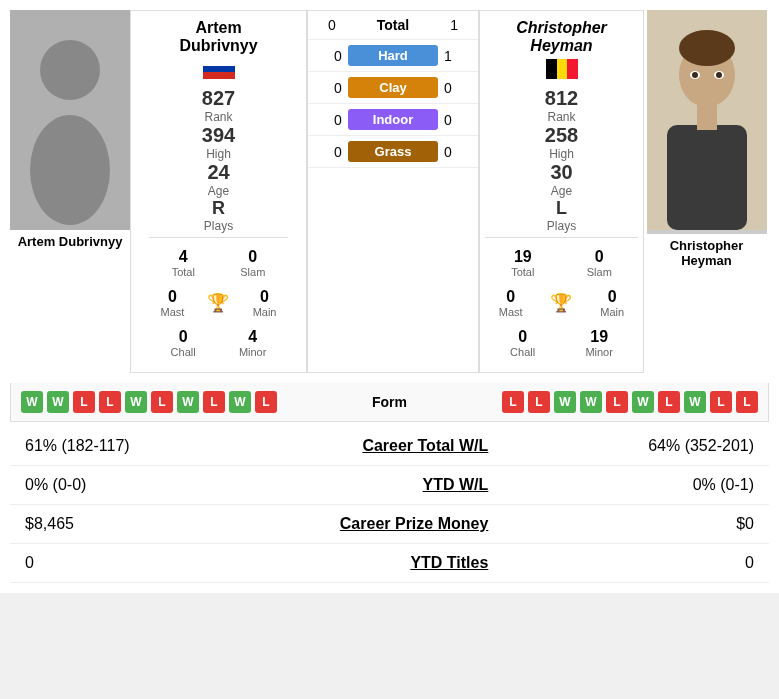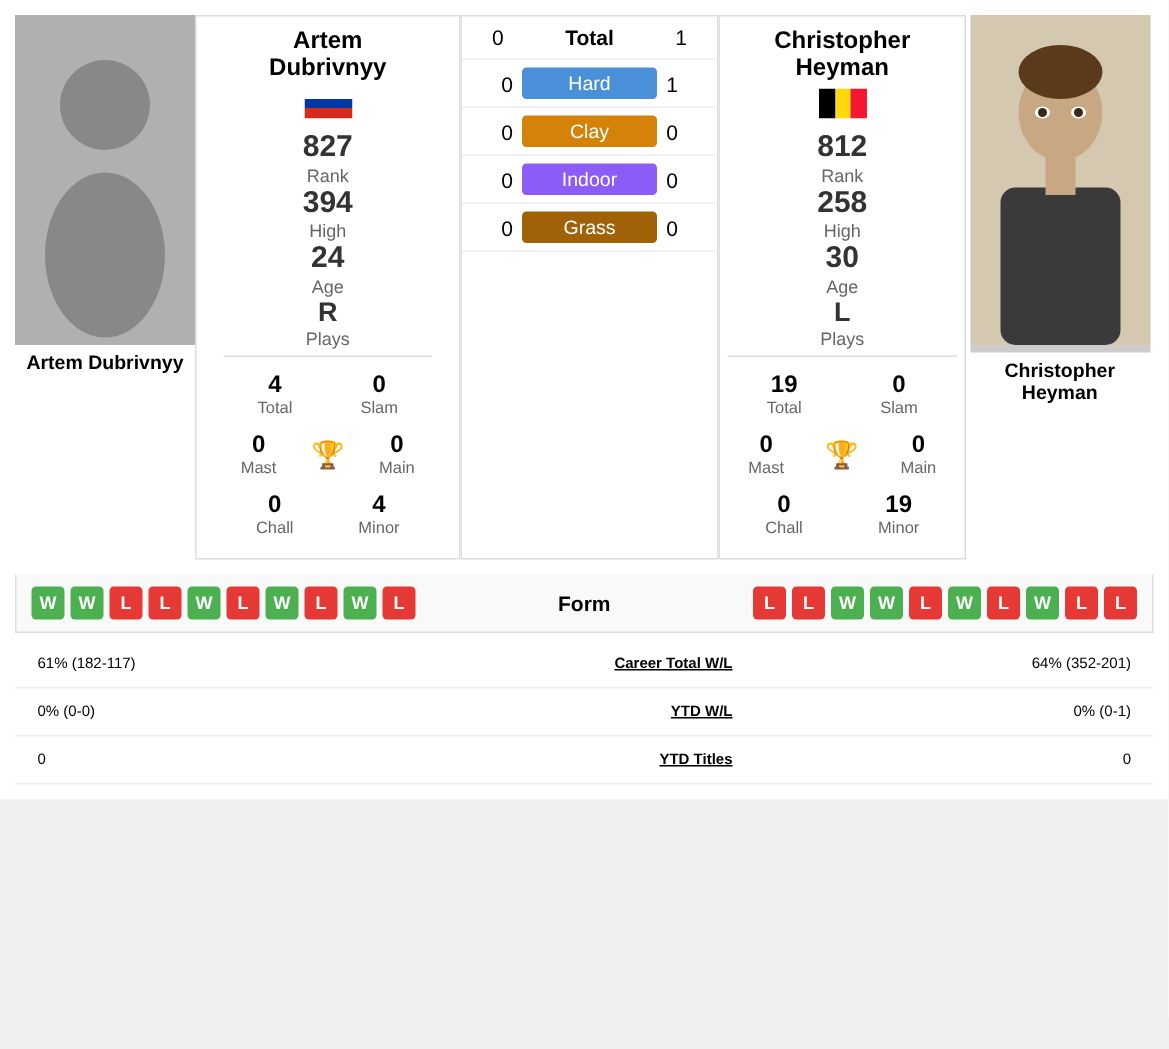--- a/index.html
+++ b/index.html
@@ -125,21 +125,21 @@
       align-items: center;
       justify-content: space-between;
       padding: 5px 20px;
       border-bottom: 1px solid #eee;
     }
     .surface-row .score { font-size: 14px; width: 20px; text-align: center; }
     .surface-badge {
       width: 90px;
       text-align: center;
       color: #fff;
-      font-weight: normal;
+      font-weight: bold;
       font-size: 13px;
       padding: 3px 0;
       border-radius: 3px;
     }
     .hard-badge { background: #4a90d9; }
     .clay-badge { background: #d4820a; }
     .indoor-badge { background: #8b5cf6; }
     .grass-badge { background: #a16207; }
 
     .player-photo-right {
@@ -192,21 +192,21 @@
       color: #fff;
     }
     .form-w { background: #4caf50; }
     .form-l { background: #e53935; }
 
     
     .stats-table { width: 100%; border-collapse: collapse; }
     .stats-table tr { border-bottom: 1px solid #eee; }
     .stats-table td {
       padding: 10px 15px;
-      font-size: 10px;
+      font-size: 16px;
     }
     .stats-table .left-val { text-align: left; width: 35%; }
     .stats-table .center-lbl { text-align: right; font-weight: bold; width: 30%; text-decoration: underline; }
     .stats-table .right-val { text-align: right; width: 35%; }
 
     
     .ru-flag { display: inline-flex; }
     
     .be-flag { display: inline-flex; }
 
@@ -338,21 +338,21 @@
           <div class="surface-row">
     <span class="score">0</span>
     <span class="surface-badge grass-badge">Grass</span>
     <span class="score">0</span>
   </div>
         </div>
     </div>
 
     <div class="player-right-stats">
       <div class="player-name-header">
-        <span style="white-space:pre-line;">Christopher
+        <span style="white-space:pre-line;font-style:italic;">Christopher
 Heyman</span>
       </div>
 
       <div class="flag-img be-flag">
         <svg width="32" height="20" viewBox="0 0 32 20">
           <rect width="11" height="20" fill="#000"></rect>
           <rect x="11" width="10" height="20" fill="#FFD90C"></rect>
           <rect x="21" width="11" height="20" fill="#F31830"></rect>
         </svg>
       </div>
@@ -472,19 +472,24 @@
       <td class="left-val">61% (182-117)</td>
       <td class="center-lbl">Career Total W/L</td>
       <td class="right-val">64% (352-201)</td>
     </tr>
     <tr>
       <td class="left-val">0% (0-0)</td>
       <td class="center-lbl">YTD W/L</td>
       <td class="right-val">0% (0-1)</td>
     </tr>
     <tr>
+      <td class="left-val">$8,465</td>
+      <td class="center-lbl">Career Prize Money</td>
+      <td class="right-val">$0</td>
+    </tr>
+    <tr>
       <td class="left-val">0</td>
       <td class="center-lbl">YTD Titles</td>
       <td class="right-val">0</td>
     </tr>
   </tbody>
     </table>
 </div>
 
 </body></html>

